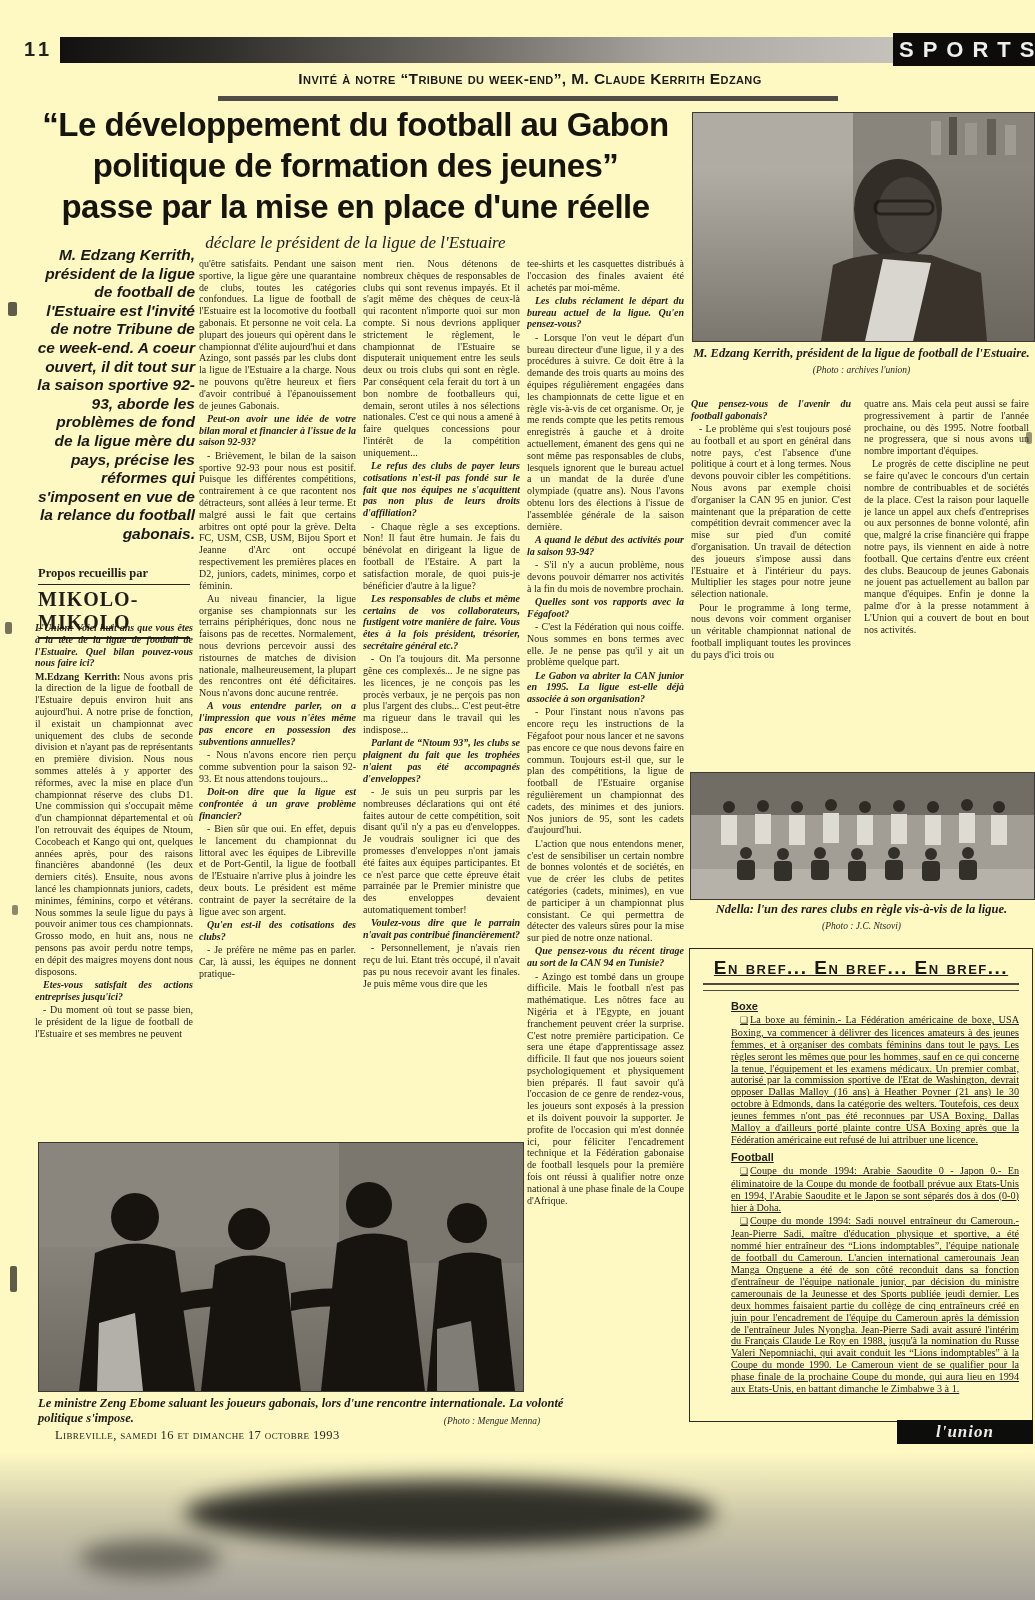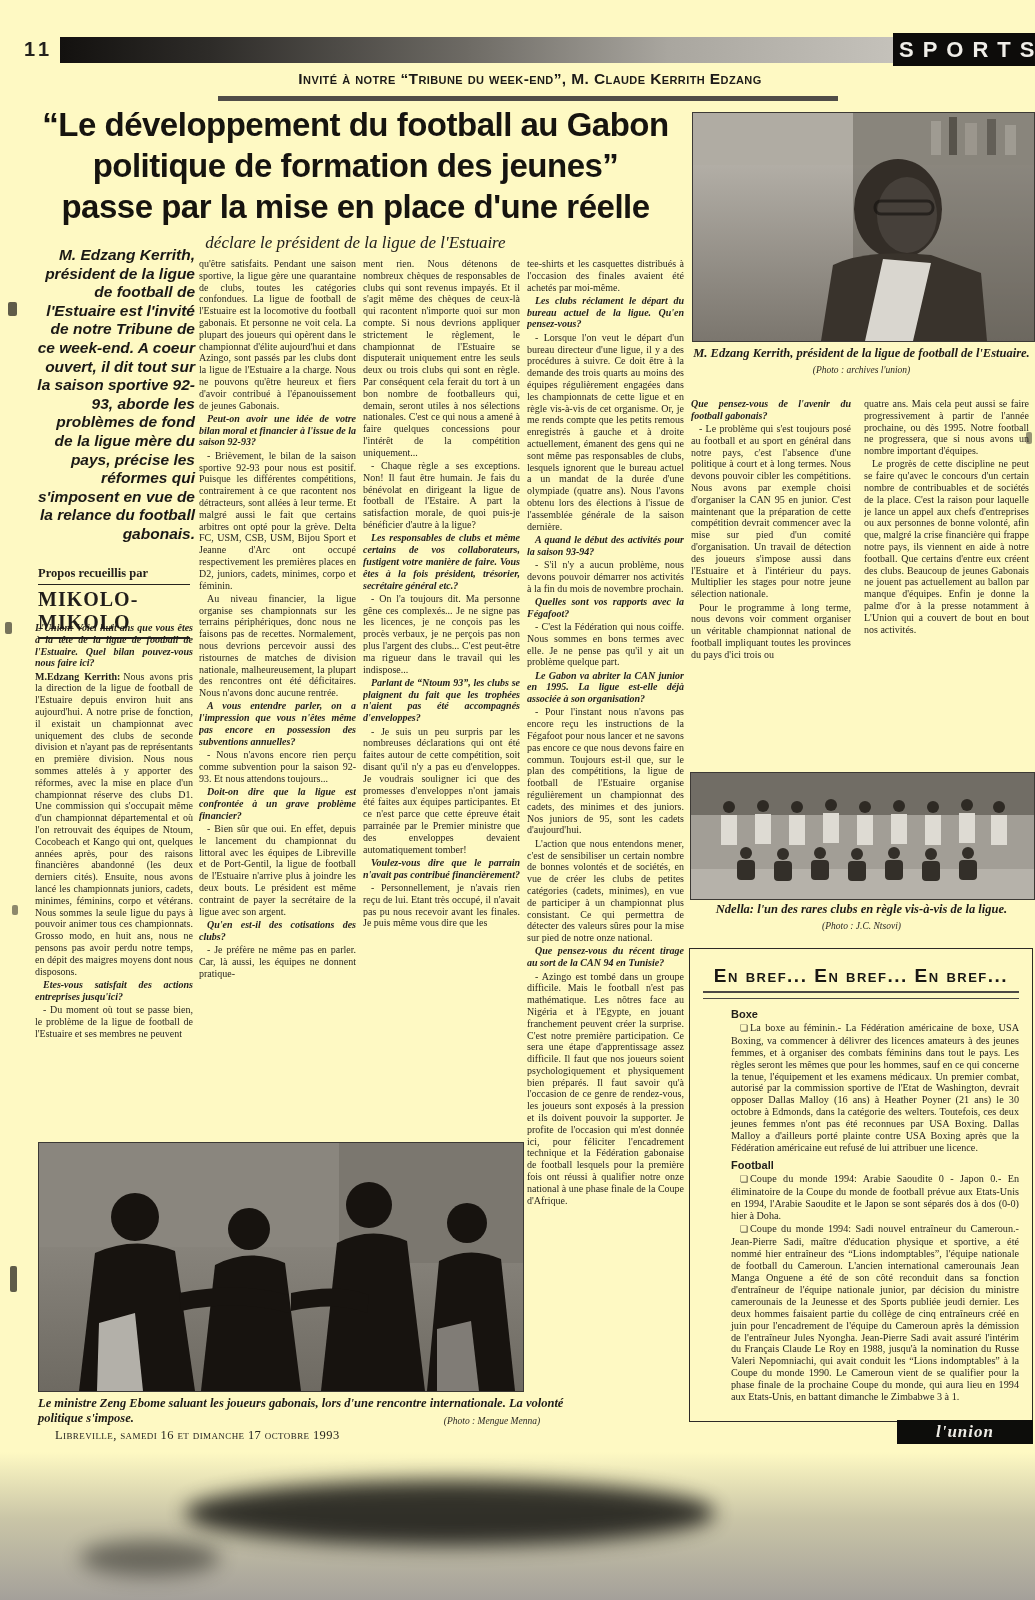--- a/index.html
+++ b/index.html
@@ -37,21 +37,21 @@
   .lead{font-weight:bold;margin-right:3px;}
   .intro{position:absolute;left:35px;top:246px;width:160px;text-align:right;
          font-family:"Liberation Sans",sans-serif;font-weight:bold;font-style:italic;
          font-size:15.5px;line-height:18.6px;color:#1b1915;}
   .byline{position:absolute;left:38px;top:566px;width:152px;text-align:left;
          border-bottom:2.5px solid #26231f;padding-bottom:3px;}
   .byline .b1{font-weight:bold;font-size:12.5px;border-bottom:1.5px solid #26231f;padding-bottom:3px;}
   .byline .b2{font-weight:bold;font-size:20px;letter-spacing:1px;padding-top:3px;}
   
   .brief-box{position:absolute;left:689px;top:948px;width:344px;height:474px;
-         border:1.5px solid #2d2a26;box-sizing:border-box;padding:16px 13px 6px;}
+         border:1.5px solid #2d2a26;box-sizing:border-box;padding:8px 13px 6px;text-decoration:underline;}
   .brief-head{font-family:"Liberation Sans",sans-serif;font-weight:bold;font-size:19px;
          font-variant:small-caps;letter-spacing:1.5px;text-align:center;color:#1a1814;}
   .brief-rule{height:5px;border-top:2px solid #4c4944;border-bottom:1.5px solid #4c4944;margin:4px 0 10px;}
   .brief-body{font-size:10.2px;line-height:11.9px;text-align:justify;margin-left:28px;}
   .brief-body h4{margin:6px 0 1px;font-size:11px;font-family:"Liberation Sans",sans-serif;}
   .brief-body p{margin:0 0 2px;text-indent:9px;}
   .bullet{font-size:9px;margin-right:2px;}
   
   .dateline{position:absolute;left:55px;top:1428px;font-variant:small-caps;font-size:12.5px;
          letter-spacing:.4px;color:#26241f;font-family:"Liberation Serif",serif;}
@@ -112,38 +112,39 @@
   <div class="intro">M. Edzang Kerrith, président de la ligue de football de l'Estuaire est l'invité de notre Tribune de ce week-end. A coeur ouvert, il dit tout sur la saison sportive 92-93, aborde les problèmes de fond de la ligue mère du pays, précise les réformes qui s'imposent en vue de la relance du football gabonais.</div>
   <div class="byline">
     <div class="b1">Propos recueillis par</div>
     <div class="b2">MIKOLO-MIKOLO</div>
   </div>
 
   <div class="col" style="left:35px;top:622px;width:158px;height:515px;">
     <p class="q cont"><span class="lead">L'Union:</span><span>Voici huit ans que vous êtes à la tête de la ligue de football de l'Estuaire. Quel bilan pouvez-vous nous faire ici?</span></p>
     <p class="a cont"><span class="lead">M.Edzang Kerrith:</span><span>Nous avons pris la direction de la ligue de football de l'Estuaire depuis environ huit ans aujourd'hui. A notre prise de fonction, il existait un championnat avec uniquement des clubs de seconde division et n'ayant pas de représentants en première division. Nous nous sommes attelés à y apporter des réformes, avec la mise en place d'un championnat réserve des clubs D1. Une commission qui s'occupait même d'un championnat départemental et où l'on retrouvait des équipes de Ntoum, Cocobeach et Kango qui ont, quelques années après, pour des raisons financières abandonné (les deux derniers cités). Ensuite, nous avons lancé les championnats juniors, cadets, minimes, féminins, corpo et vétérans. Nous sommes la seule ligue du pays à pouvoir animer tous ces championnats. Grosso modo, en huit ans, nous ne pensons pas avoir perdu notre temps, en dépit des maigres moyens dont nous disposons.</span></p>
     <p class="q">Etes-vous satisfait des actions entreprises jusqu'ici?</p>
-    <p class="a">- Du moment où tout se passe bien, le problème de la ligue de football de l'Estuaire et ses membres ne peuvent</p>
+    <p class="a">- Du moment où tout se passe bien, le président de la ligue de football de l'Estuaire et ses membres ne peuvent</p>
   </div>
 
   <div class="col" style="left:199px;top:258px;width:157px;height:882px;">
     <p class="a cont">qu'être satisfaits. Pendant une saison sportive, la ligue gère une quarantaine de clubs, toutes les catégories confondues. La ligue de football de l'Estuaire est la locomotive du football gabonais. Et personne ne voit cela. La plupart des joueurs qui opèrent dans le championnat d'élite aujourd'hui et dans Azingo, sont passés par les clubs dont la ligue de l'Estuaire a la charge. Nous ne pouvons qu'être heureux et fiers d'avoir contribué à l'épanouissement de jeunes Gabonais.</p>
     <p class="q">Peut-on avoir une idée de votre bilan moral et financier à l'issue de la saison 92-93?</p>
     <p class="a">- Brièvement, le bilan de la saison sportive 92-93 pour nous est positif. Puisque les différentes compétitions, contrairement à ce que racontent nos détracteurs, sont allées à leur terme. Et malgré aussi le fait que certains arbitres ont opté pour la grève. Delta FC, USM, CSB, USM, Bijou Sport et Jeanne d'Arc ont occupé respectivement les premières places en D2, juniors, cadets, minimes, corpo et féminin.</p>
     <p class="a">Au niveau financier, la ligue organise ses championnats sur les terrains périphériques, donc nous ne faisons pas de recettes. Normalement, nous devrions percevoir aussi des ristournes de matches de division nationale, malheureusement, la plupart des rencontres ont été déficitaires. Nous n'avons donc aucune rentrée.</p>
     <p class="q">A vous entendre parler, on a l'impression que vous n'êtes même pas encore en possession des subventions annuelles?</p>
     <p class="a">- Nous n'avons encore rien perçu comme subvention pour la saison 92-93. Et nous attendons toujours...</p>
     <p class="q">Doit-on dire que la ligue est confrontée à un grave problème financier?</p>
     <p class="a">- Bien sûr que oui. En effet, depuis le lancement du championnat du littoral avec les équipes de Libreville et de Port-Gentil, la ligue de football de l'Estuaire n'arrive plus à joindre les deux bouts. Le président est même contraint de payer la secrétaire de la ligue avec son argent.</p>
     <p class="q">Qu'en est-il des cotisations des clubs?</p>
     <p class="a">- Je préfère ne même pas en parler. Car, là aussi, les équipes ne donnent pratique-</p>
   </div>
 
   <div class="col" style="left:363px;top:258px;width:157px;height:882px;">
     <p class="a cont">ment rien. Nous détenons de nombreux chèques de responsables de clubs qui sont revenus impayés. Et il s'agit même des chèques de ceux-là qui racontent n'importe quoi sur mon compte. Si nous devrions appliquer strictement le règlement, le championnat de l'Estuaire se disputerait uniquement entre les seuls deux ou trois clubs qui sont en règle. Par conséquent cela ferait du tort à un bon nombre de footballeurs qui, demain, seront utiles à nos sélections nationales. C'est ce qui nous a amené à faire quelques concessions pour l'intérêt de la compétition uniquement...</p>
+    <p class="q">Le refus des clubs de payer leurs cotisations n'est-il pas fondé sur le fait que nos équipes ne s'acquittent pas non plus de leurs droits d'affiliation?</p>
     <p class="a">- Chaque règle a ses exceptions. Non! Il faut être humain. Je fais du bénévolat en dirigeant la ligue de football de l'Estaire. A part la satisfaction morale, de quoi puis-je bénéficier d'autre à la ligue?</p>
     <p class="q">Les responsables de clubs et même certains de vos collaborateurs, fustigent votre manière de faire. Vous êtes à la fois président, trésorier, secrétaire général etc.?</p>
     <p class="a">- On l'a toujours dit. Ma personne gêne ces complexés... Je ne signe pas les licences, je ne conçois pas les procès verbaux, je ne perçois pas non plus l'argent des clubs... C'est peut-être ma rigueur dans le travail qui les indispose...</p>
     <p class="q">Parlant de “Ntoum 93”, les clubs se plaignent du fait que les trophées n'aient pas été accompagnés d'enveloppes?</p>
     <p class="a">- Je suis un peu surpris par les nombreuses déclarations qui ont été faites autour de cette compétition, soit disant qu'il n'y a pas eu d'enveloppes. Je voudrais souligner ici que des promesses d'enveloppes n'ont jamais été faites aux équipes participantes. Et ce n'est parce que cette épreuve était parrainée par le Premier ministre que des enveloppes devaient automatiquement tomber!</p>
     <p class="q">Voulez-vous dire que le parrain n'avait pas contribué financièrement?</p>
     <p class="a">- Personnellement, je n'avais rien reçu de lui. Etant très occupé, il n'avait pas pu nous recevoir avant les finales. Je puis même vous dire que les</p>
   </div>
 
   <div class="col" style="left:527px;top:258px;width:157px;height:1167px;">

